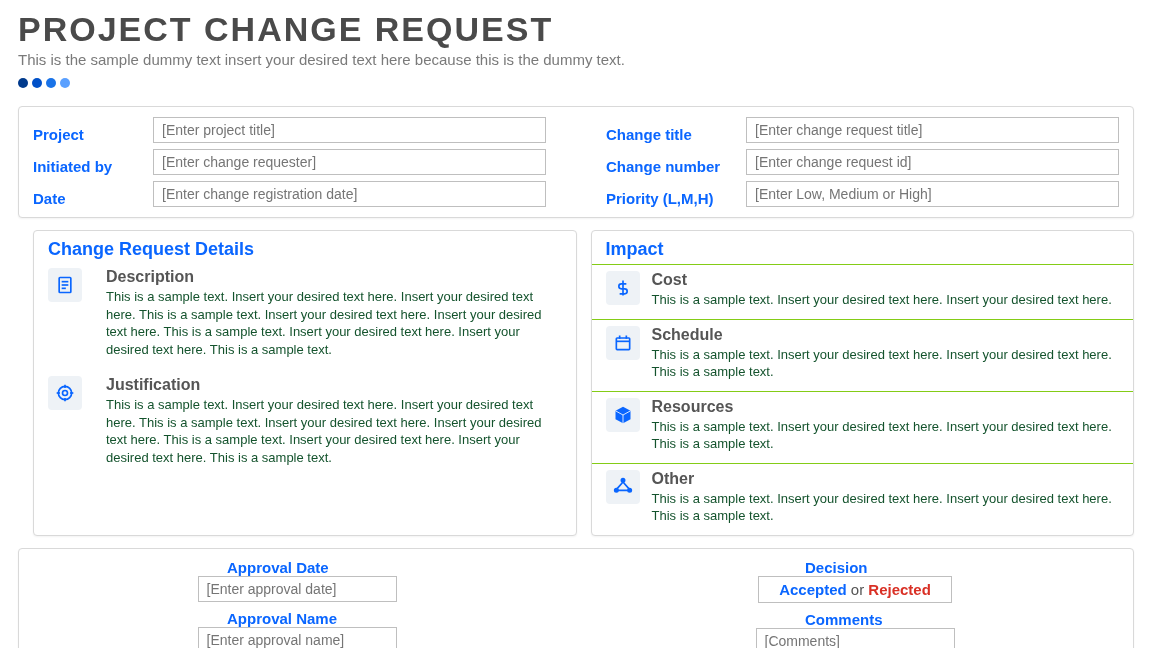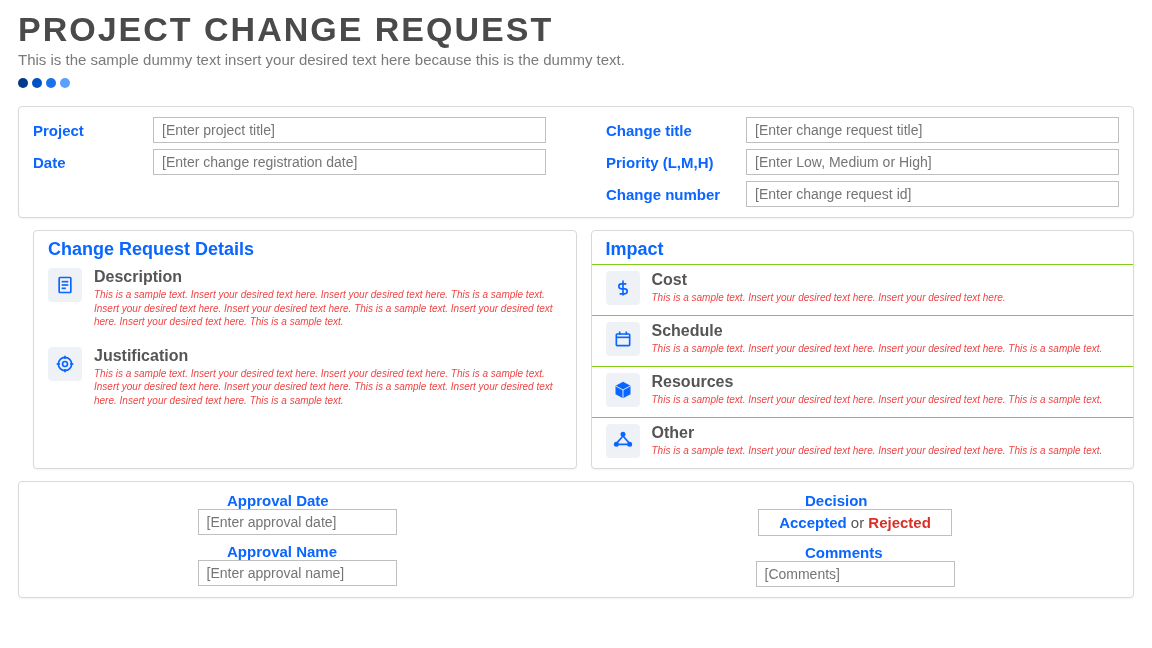--- a/index.html
+++ b/index.html
@@ -36,21 +36,21 @@
   .card {
     border: 1px solid #d9d9d9;
     border-radius: 4px;
     background: #fff;
     box-shadow: 0 1px 2px rgba(0,0,0,0.05);
   }
   .row2 { display:flex; gap:14px; margin-top:12px;padding-left:15px; }
   .col { flex:1; }
 
   .meta-card { padding: 10px 14px; }
-  .meta-row { display:flex; align-items:center; margin-bottom:6px; }
+  .meta-row { display:flex; align-items:flex-end; margin-bottom:6px; }
   .meta-row:last-child{margin-bottom:0}
   .meta-label {
     width: 120px;
     font-weight: 700;
     font-size: 15px;
     color: #0a66ff;
   }
   .meta-right .meta-label{width:140px;}
   .meta-input {
     flex:1;
@@ -61,32 +61,32 @@
     background:#fff;
   }
 
   .section-title {
     font-size: 18px;
     font-weight: 700;
     color: #0a66ff;
     padding: 8px 14px 4px 14px;
   }
   .details-body { padding: 4px 14px 14px 14px; }
-  .detail-item { display:flex; gap:12px; margin-bottom:18px; }
+  .detail-item { display:flex; gap:24px; margin-bottom:18px; }
   .detail-icon {
     width:34px; height:34px; flex:0 0 34px;
     background:#eef2f6; border-radius:4px;
     display:flex; align-items:center; justify-content:center;
     color:#0a66ff;
   }
   .detail-head {
     font-size:16px; font-weight:700; color:#555;
     margin-bottom:2px;
   }
-  .detail-text { font-size:10px; color:#ef4444; line-height:1.35;font-style:italic; }
+  .detail-text { font-size:13px; color:#14532d; line-height:1.35; }
 
   .impact-item { display:flex; gap:12px; padding:6px 14px 10px 14px; border-top:1px solid #84cc16;}
   .impact-item:first-of-type{border-top:none;}
 
   .approval-card { padding:10px 14px; display:flex; gap:30px; }
   .approval-left, .approval-right { flex:1; }
   .appr-row{display:flex;align-items:center;margin-bottom:8px;flex-direction:column;}
   .appr-row:last-child{margin-bottom:0}
   .appr-label{width:140px;font-weight:700;color:#0a66ff;font-size:15px;}
   .appr-input{flex:1;border:1px solid #bfbfbf;padding:4px 8px;font-size:14px;color:#555;}
@@ -107,36 +107,40 @@
     <span class="dot d0"></span><span class="dot d1"></span><span class="dot d2"></span><span class="dot d3"></span>
   </div>
 
   <div class="card meta-card" style="margin-top:14px; display:flex; gap:60px;">
     <div style="flex:1">
       <div class="meta-row">
         <div class="meta-label">Project</div>
         <input class="meta-input" placeholder="[Enter project title]" style="">
       </div>
       <div class="meta-row">
+        <div class="meta-label">Initiated by</div>
+        <input class="meta-input" placeholder="[Enter change requester]" style="">
+      </div>
+      <div class="meta-row">
         <div class="meta-label">Date</div>
         <input class="meta-input" placeholder="[Enter change registration date]" style="">
       </div>
     </div>
     <div style="flex:1" class="meta-right">
       <div class="meta-row">
         <div class="meta-label">Change title</div>
         <input class="meta-input" placeholder="[Enter change request title]" style="">
       </div>
       <div class="meta-row">
+        <div class="meta-label">Change  number</div>
+        <input class="meta-input" placeholder="[Enter change request id]" style="">
+      </div>
+      <div class="meta-row">
         <div class="meta-label">Priority (L,M,H)</div>
         <input class="meta-input" placeholder="[Enter Low, Medium or High]" style="">
-      </div>
-      <div class="meta-row">
-        <div class="meta-label">Change  number</div>
-        <input class="meta-input" placeholder="[Enter change request id]" style="">
       </div>
     </div>
   </div>
 
   <div class="row2">
     <div class="card col">
       <div class="section-title">Change Request Details</div>
       <div class="details-body">
         <div class="detail-item">
           <div class="detail-icon">

